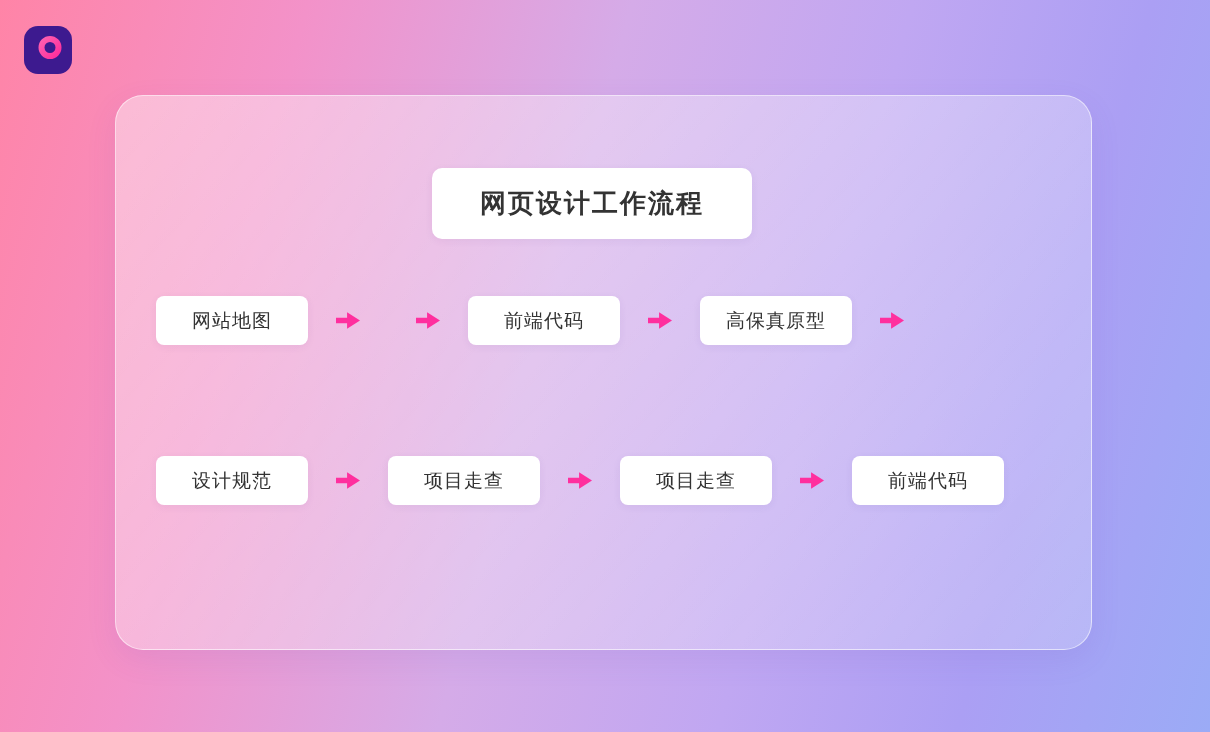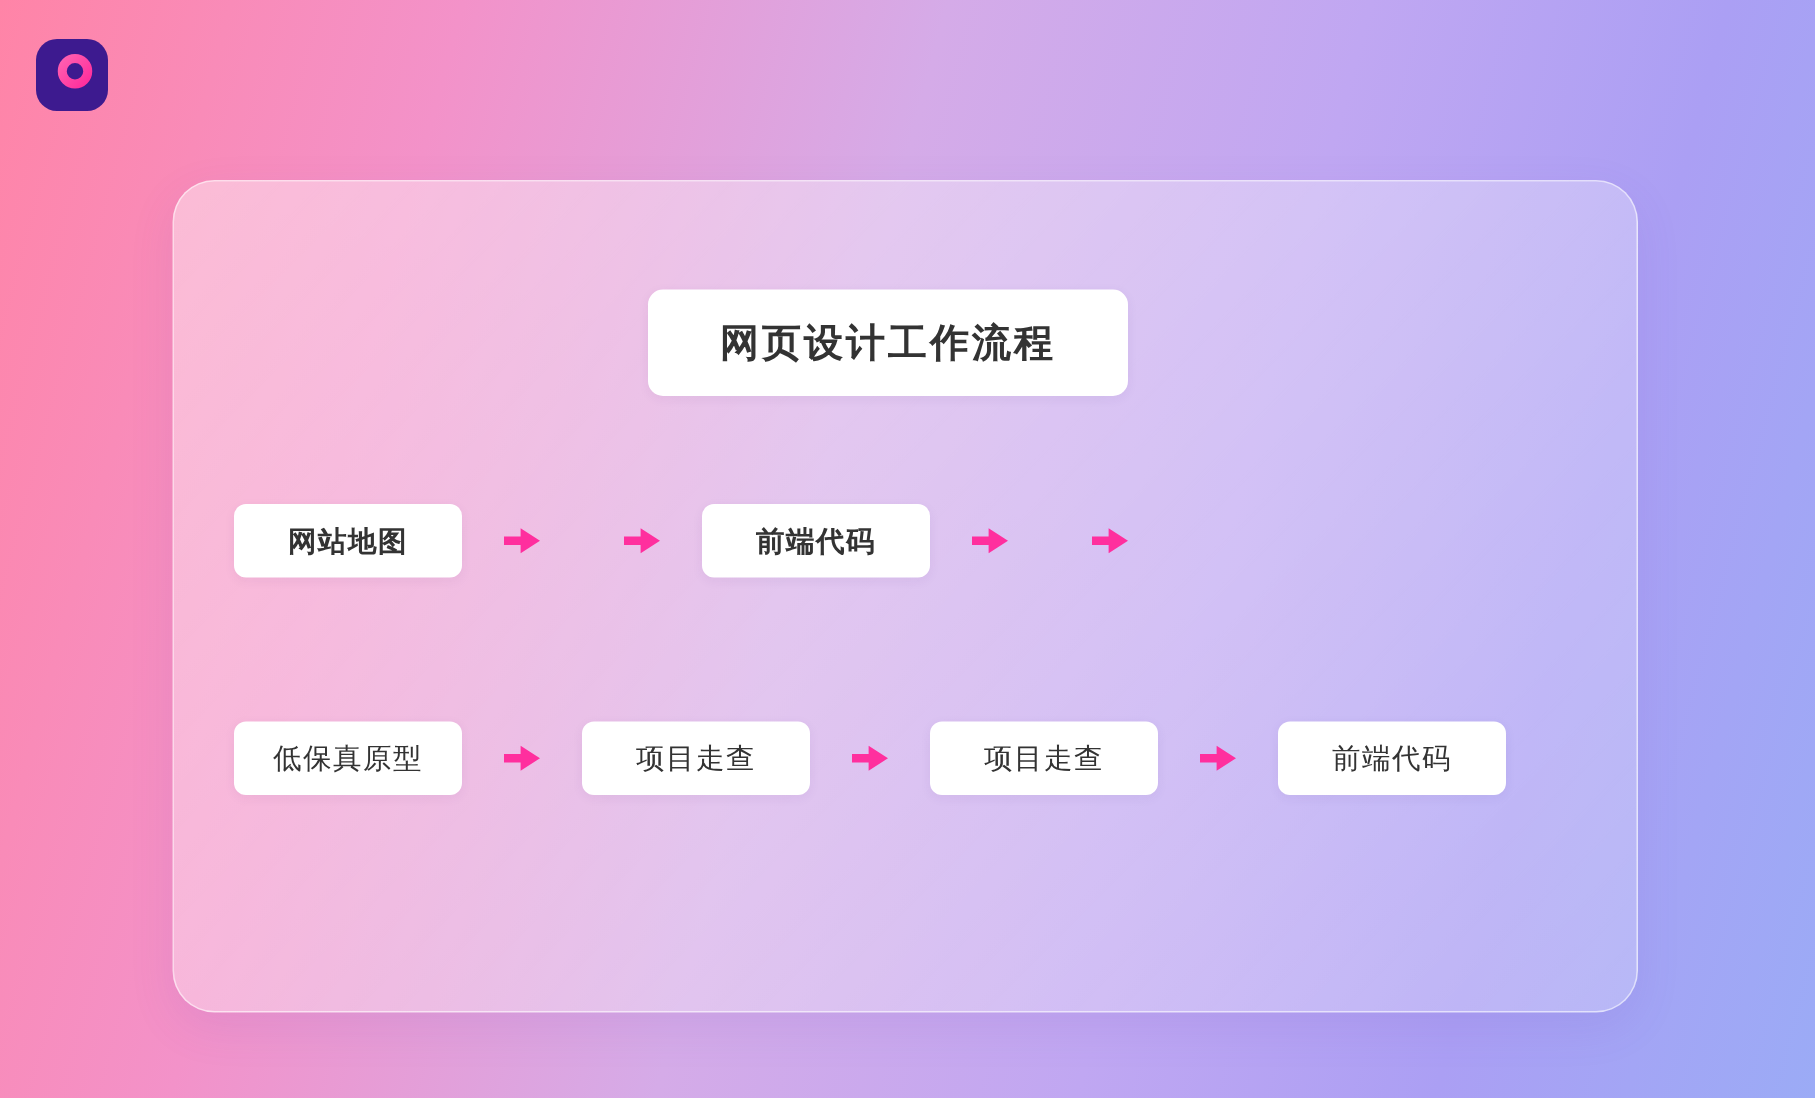--- a/index.html
+++ b/index.html
@@ -30,21 +30,20 @@
   .panel {
     position: absolute;
     left: 115px;
     top: 95px;
     width: 975px;
     height: 553px;
     border-radius: 28px;
     background: linear-gradient(135deg, rgba(255,255,255,0.42), rgba(255,255,255,0.22));
     border: 1px solid rgba(255,255,255,0.55);
     box-shadow: 0 10px 30px rgba(110, 70, 190, 0.10);
-    margin-top: 25px;
   }
   .title-box {
     position: absolute;
     left: 316px;
     top: 72px;
     width: 320px;
     height: 71px;
     background: #ffffff;
     border-radius: 10px;
     box-shadow: 0 2px 8px rgba(60, 30, 120, 0.06);
@@ -55,21 +54,21 @@
     font-weight: 700;
     color: #333333;
     letter-spacing: 2px;
   }
   .flow-row {
     position: absolute;
     left: 40px;
     display: flex;
     align-items: center;
   }
-  .row-1 { top: 215px; font-weight: bold; }
+  .row-1 { top: 200px; }
   .row-2 { top: 360px; }
   .step-box {
     width: 152px;
     height: 49px;
     background: #ffffff;
     border-radius: 8px;
     box-shadow: 0 2px 8px rgba(60, 30, 120, 0.06);
     display: flex;
     align-items: center;
     justify-content: center;
@@ -119,29 +118,30 @@
         <svg width="24" height="17" viewBox="0 0 26 18">
           <path d="M0 6 h12 v-6 l14 9 -14 9 v-6 h-12 z" stroke-width="2" stroke-linejoin="round" fill="#ff2f9e"></path>
         </svg>
       </span>
       <div class="step-box">前端代码</div>
       <span class="arrow">
         <svg width="24" height="17" viewBox="0 0 26 18">
           <path d="M0 6 h12 v-6 l14 9 -14 9 v-6 h-12 z" stroke-width="2" stroke-linejoin="round" fill="#ff2f9e"></path>
         </svg>
       </span>
+      <div class="step-box">高保真原型</div>
       <span class="arrow">
         <svg width="24" height="17" viewBox="0 0 26 18">
           <path d="M0 6 h12 v-6 l14 9 -14 9 v-6 h-12 z" stroke-width="2" stroke-linejoin="round" fill="#ff2f9e"></path>
         </svg>
       </span>
     </div>
 
     <div class="flow-row row-2">
-      <div class="step-box">低保真原型</div>
+      <div class="step-box">设计规范</div>
       <span class="arrow">
         <svg width="24" height="17" viewBox="0 0 26 18">
           <path d="M0 6 h12 v-6 l14 9 -14 9 v-6 h-12 z" stroke-width="2" stroke-linejoin="round" fill="#ff2f9e"></path>
         </svg>
       </span>
       <div class="step-box">项目走查</div>
       <span class="arrow">
         <svg width="24" height="17" viewBox="0 0 26 18">
           <path d="M0 6 h12 v-6 l14 9 -14 9 v-6 h-12 z" stroke-width="2" stroke-linejoin="round" fill="#ff2f9e"></path>
         </svg>

